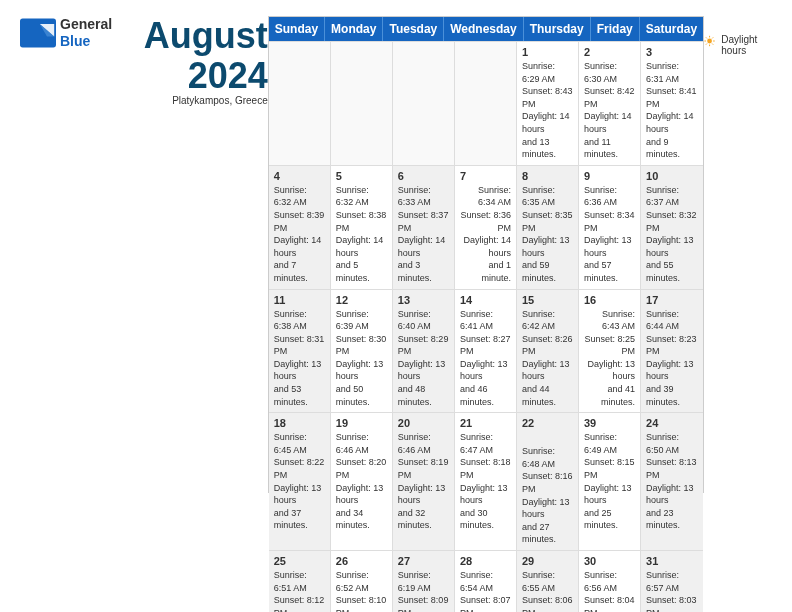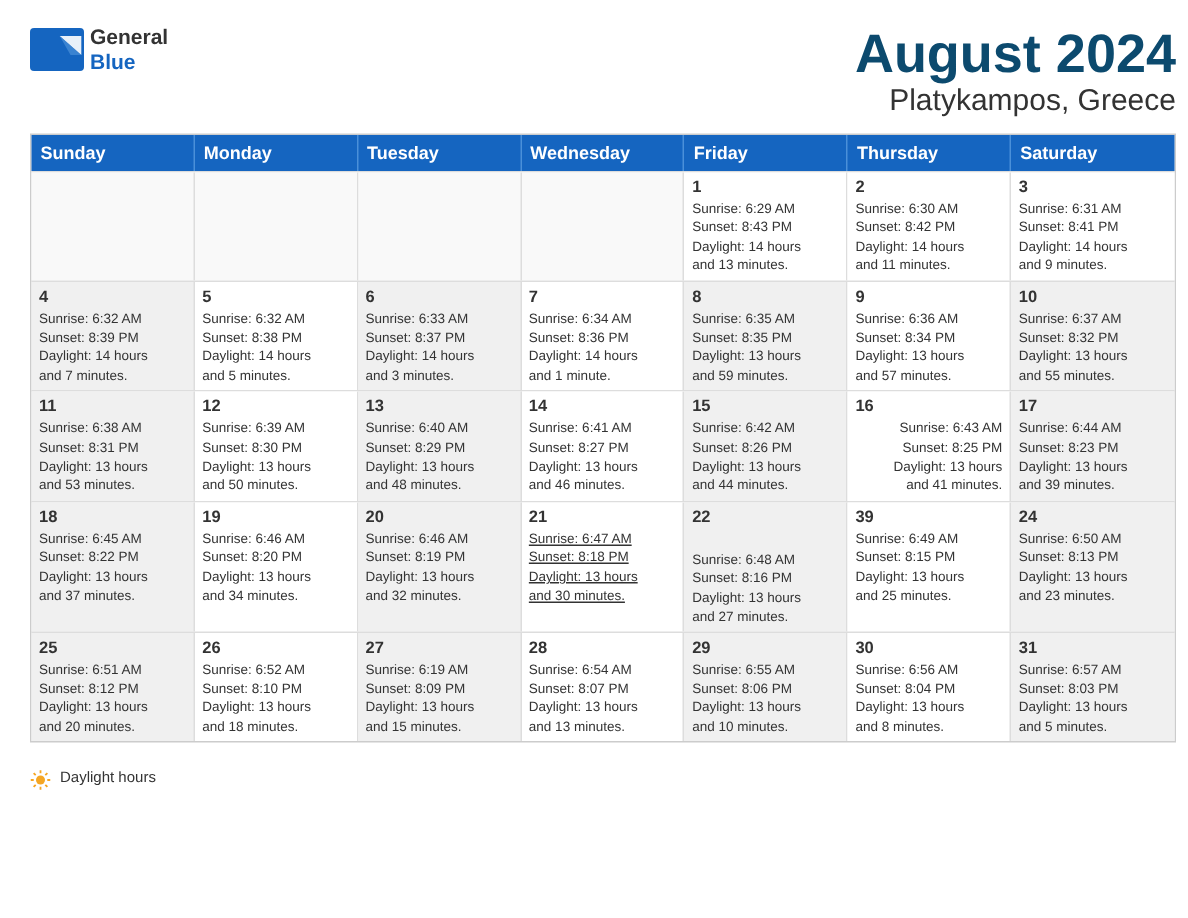--- a/index.html
+++ b/index.html
@@ -6,23 +6,23 @@
     body {
       font-family: Arial, sans-serif;
       background: #fff;
       width: 792px;
       height: 612px;
       overflow: hidden;
     }
     .page {
       width: 792px;
       height: 503px;
-      padding: 16px 8px 10px 20px;
-      display: flex;
-      flex-direction: column;
+      padding: 16px 20px 10px 20px;
+      display: flex;
+      flex-direction: row;
     }
     .header {
       display: flex;
       justify-content: space-between;
       align-items: flex-start;
       margin-bottom: 10px;
     }
     .logo {
       display: flex;
       align-items: center;
@@ -44,21 +44,21 @@
     .title-block {
       text-align: right;
     }
     .title-month {
       font-size: 36px;
       font-weight: bold;
       color: #0c4a6e;
       line-height: 1.1;
     }
     .title-location {
-      font-size: 20px;
+      font-size: 10px;
       color: #333;
     }
     .calendar {
       flex: 1;
       display: flex;
       flex-direction: column;
       border: 1px solid #ccc;
     }
     .cal-header-row {
       display: grid;
@@ -141,22 +141,22 @@
       <div class="title-location">Platykampos, Greece</div>
     </div>
   </div>
 
   <div class="calendar">
     <div class="cal-header-row" id="cal-header">
         <div class="cal-header-cell">Sunday</div>
         <div class="cal-header-cell">Monday</div>
         <div class="cal-header-cell">Tuesday</div>
         <div class="cal-header-cell">Wednesday</div>
+        <div class="cal-header-cell">Thursday</div>
         <div class="cal-header-cell">Friday</div>
-        <div class="cal-header-cell">Thursday</div>
         <div class="cal-header-cell">Saturday</div>
       </div>
     <div class="cal-body" id="cal-body">
         <div class="cal-row">
           <div class="cal-cell empty"></div>
           <div class="cal-cell empty"></div>
           <div class="cal-cell empty"></div>
           <div class="cal-cell empty"></div>
           <div class="cal-cell">
             <span class="day-num">1</span>
@@ -197,21 +197,21 @@
           </div>
           <div class="cal-cell shaded">
             <span class="day-num">6</span>
             <div class="day-info" style="white-space: pre-line;">Sunrise: 6:33 AM
 Sunset: 8:37 PM
 Daylight: 14 hours
 and 3 minutes.</div>
           </div>
           <div class="cal-cell">
             <span class="day-num">7</span>
-            <div class="day-info" style="white-space: pre-line;">Sunrise: 6:34 AM
+            <div class="day-info" style="white-space: pre-line; text-align: right;">Sunrise: 6:34 AM
 Sunset: 8:36 PM
 Daylight: 14 hours
 and 1 minute.</div>
           </div>
           <div class="cal-cell shaded">
             <span class="day-num">8</span>
             <div class="day-info" style="white-space: pre-line;">Sunrise: 6:35 AM
 Sunset: 8:35 PM
 Daylight: 13 hours
 and 59 minutes.</div>
@@ -299,21 +299,21 @@
           </div>
           <div class="cal-cell shaded">
             <span class="day-num">20</span>
             <div class="day-info" style="white-space: pre-line;">Sunrise: 6:46 AM
 Sunset: 8:19 PM
 Daylight: 13 hours
 and 32 minutes.</div>
           </div>
           <div class="cal-cell">
             <span class="day-num">21</span>
-            <div class="day-info" style="white-space: pre-line; text-decoration: underline;">Sunrise: 6:47 AM
+            <div class="day-info" style="white-space: pre-line;">Sunrise: 6:47 AM
 Sunset: 8:18 PM
 Daylight: 13 hours
 and 30 minutes.</div>
           </div>
           <div class="cal-cell shaded">
             <span class="day-num">22</span>
             <div class="day-info" style="white-space: pre-line; margin-top: 16px;">Sunrise: 6:48 AM
 Sunset: 8:16 PM
 Daylight: 13 hours
 and 27 minutes.</div>

